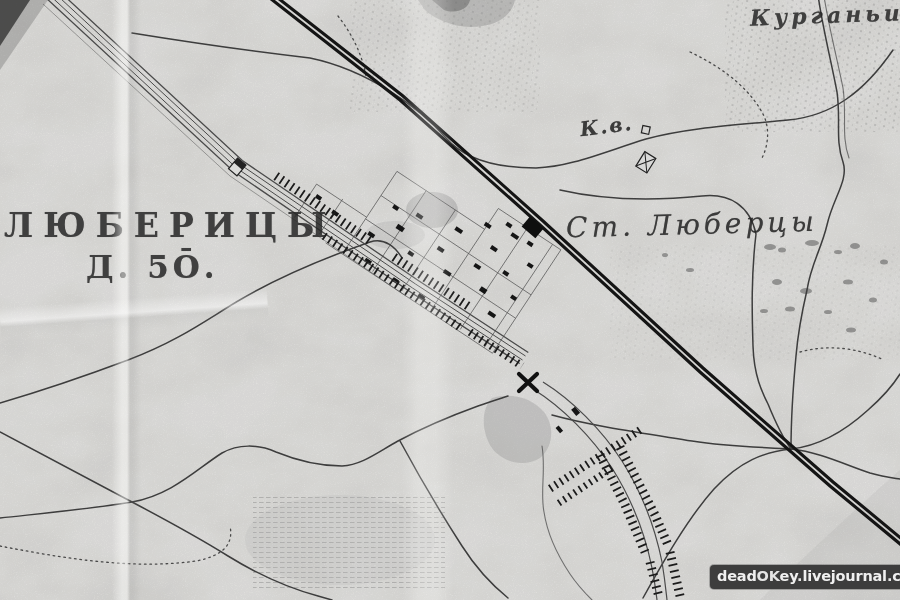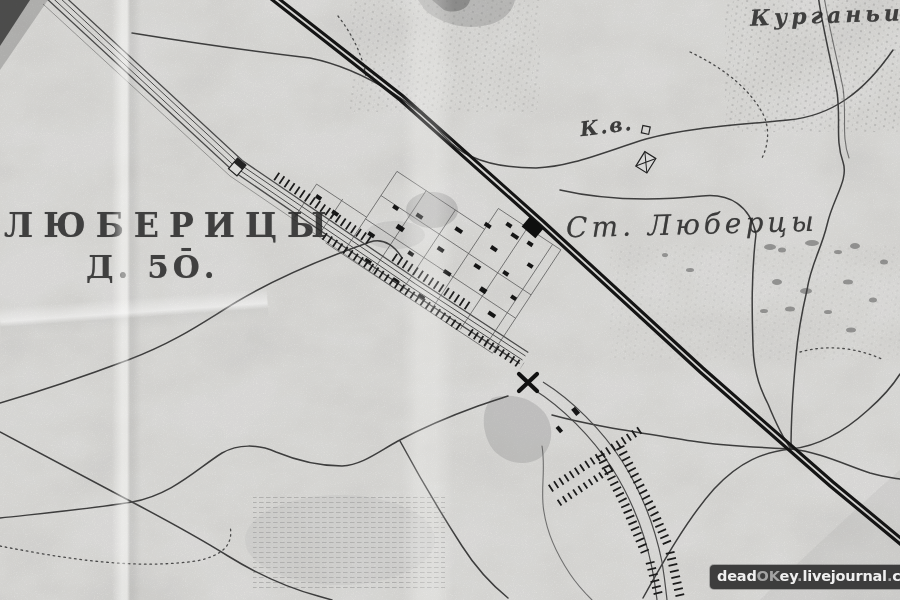--- a/index.html
+++ b/index.html
@@ -40,21 +40,21 @@
       linear-gradient(90deg, rgba(255,255,255,0) 0 402px, rgba(250,250,248,.25) 418px 436px,
                       rgba(255,255,255,0) 454px);}
   .fold{position:absolute;left:0;top:298px;width:268px;height:32px;pointer-events:none;
     background:linear-gradient(180deg,rgba(0,0,0,0),rgba(252,252,252,.5) 45%,
                rgba(160,160,160,.12) 62%,rgba(0,0,0,0));transform:rotate(-4deg);}
 
   
   #watermark{position:absolute;left:710px;top:565px;background:#3d3d3d;border-radius:4px;
     padding:4px 7px;font-family:"DejaVu Sans",sans-serif;font-weight:700;font-size:14.5px;
     letter-spacing:-.2px;color:#f0f0f0;line-height:1.1;box-shadow:0 0 0 1px rgba(90,90,90,.4);}
-  #watermark .wm-red{color:#a3a3a3;text-align:center;}
+  #watermark .wm-red{color:#e5e5e5;text-align:center;}
 </style>
 </head>
 <body>
 
 <div id="stage">
 <svg width="900" height="600" viewBox="0 0 900 600">
   <defs>
     <filter id="grainF" x="0" y="0" width="100%" height="100%">
       <feTurbulence type="fractalNoise" baseFrequency="0.9" numOctaves="2" result="n"></feTurbulence>
       <feColorMatrix in="n" type="matrix" values="0 0 0 0 0.1  0 0 0 0 0.1  0 0 0 0 0.1  0.7 0.7 0.7 0 0"></feColorMatrix>

